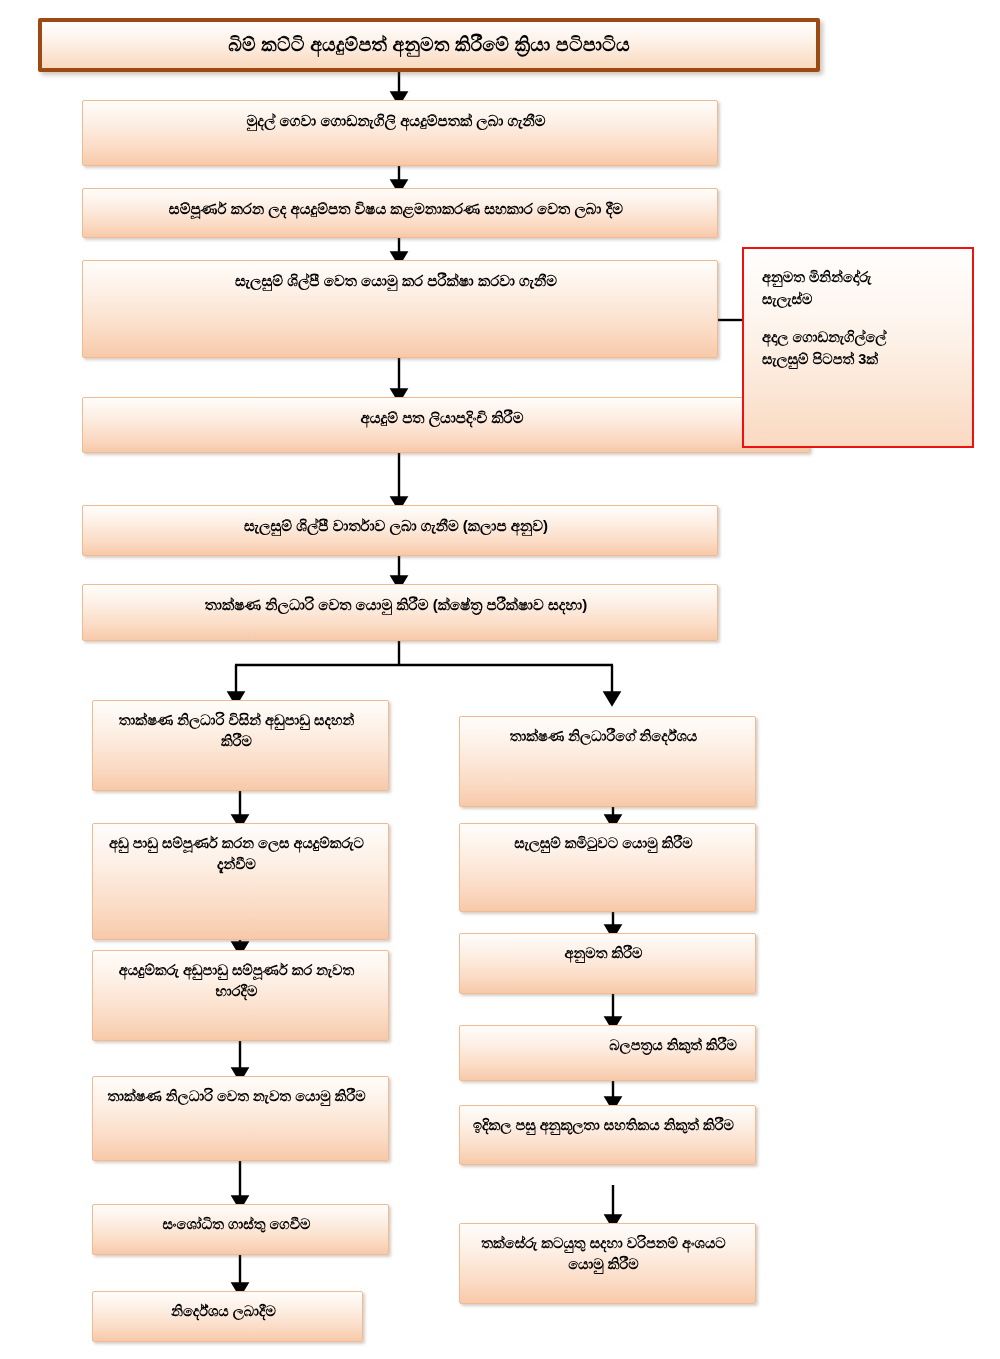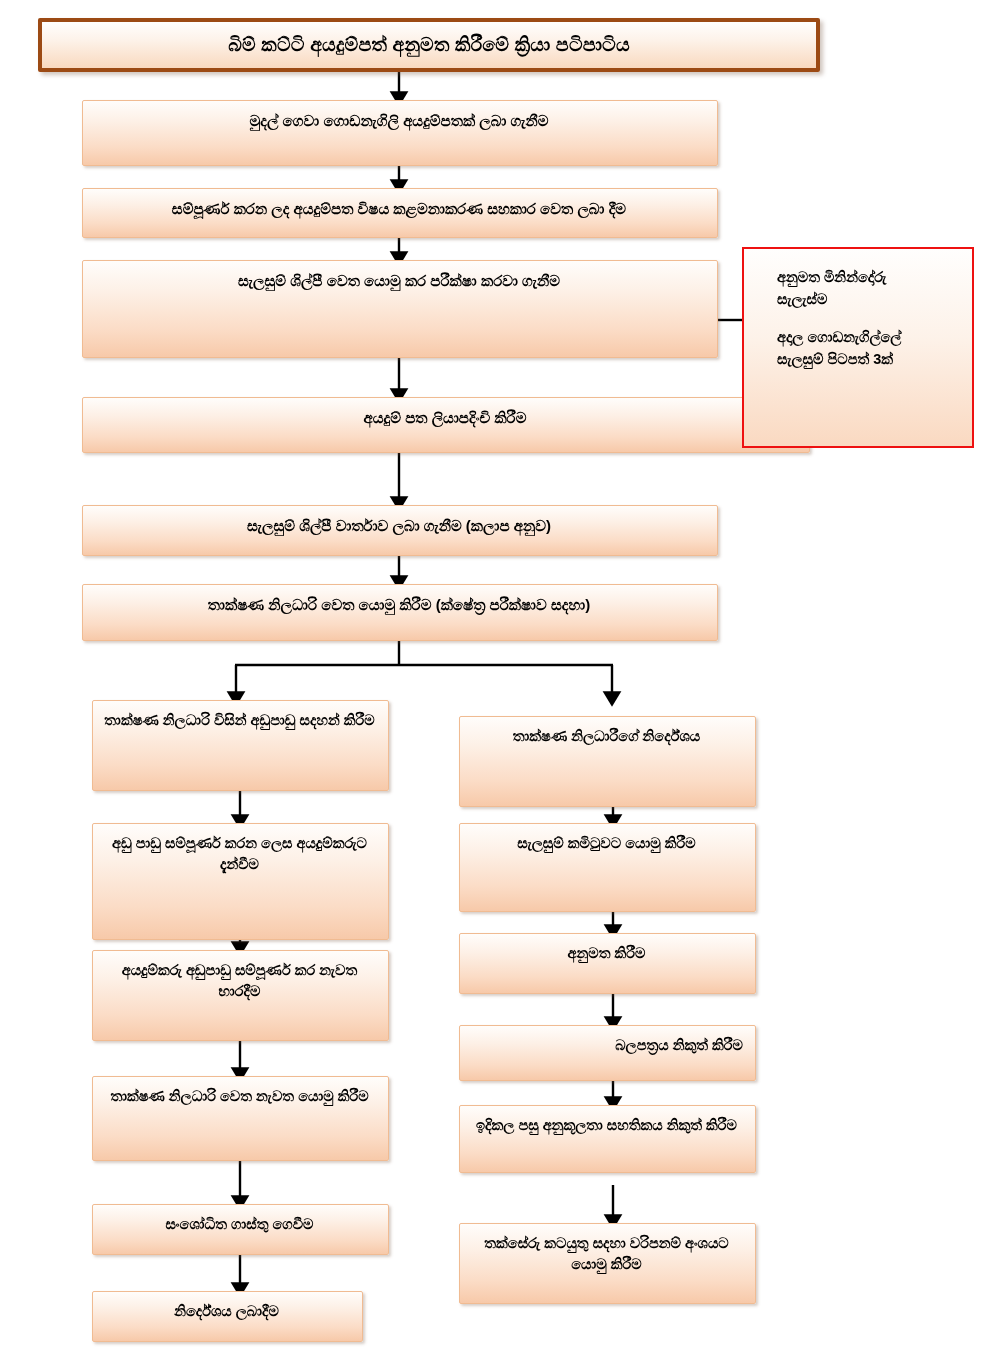--- a/index.html
+++ b/index.html
@@ -31,21 +31,21 @@
     border: 1px solid #f0bb92;
     border-radius: 2px;
     background: linear-gradient(to bottom, #fffdfb 0%, #fdf0e6 32%, #fbdcc6 72%, #f7c9a9 100%);
     box-shadow: 2px 2px 3px rgba(120, 90, 70, 0.30);
     display: flex;
     align-items: flex-start;
     justify-content: center;
     text-align: center;
     color: #000000;
     line-height: 1.42;
-    padding: 9px 12px 6px 10px;
+    padding: 9px 18px 6px 10px;
   }
   .box .txt {
     display: block;
     width: 100%;
     font-size: 15px;
     font-weight: 600;
   }
 
   
   .box.main .txt { font-size: 15px; }
@@ -78,21 +78,21 @@
   
   #note-box {
     position: absolute;
     left: 742px;
     top: 247px;
     width: 232px;
     height: 201px;
     box-sizing: border-box;
     border: 2px solid #ee1111;
     background: linear-gradient(to bottom, #fffefd 0%, #fdf2e9 45%, #fad9c1 100%);
-    padding: 17px 14px 10px 33px;
+    padding: 17px 14px 10px 18px;
     text-align: left;
   }
   #note-box .note-line {
     font-size: 14.5px;
     font-weight: 600;
     color: #000;
     line-height: 1.52;
     display: block;
   }
   #note-box .note-gap { height: 16px; }
@@ -221,21 +221,21 @@
   </div>
 
   <div class="box col" style="left:459px; top:933px; width:297px; height:61px;">
     <span class="txt">අනුමත කිරීම</span>
   </div>
 
   <div class="box col" style="left:459px; top:1025px; width:297px; height:56px;text-align:right;">
     <span class="txt">බලපත්‍රය නිකුත් කිරීම</span>
   </div>
 
-  <div class="box col" style="left:459px; top:1105px; width:297px; height:68px;">
+  <div class="box col" style="left:459px; top:1105px; width:297px; height:60px;">
     <span class="txt">ඉදිකල පසු අනුකූලතා සහතිකය නිකුත් කිරීම</span>
   </div>
 
   <div class="box col" style="left:459px; top:1223px; width:297px; height:81px;">
     <span class="txt">තක්සේරු කටයුතු සදහා වරිපනම් අංශයට යොමු කිරීම</span>
   </div>
 
 </div>
 
 </body></html>

